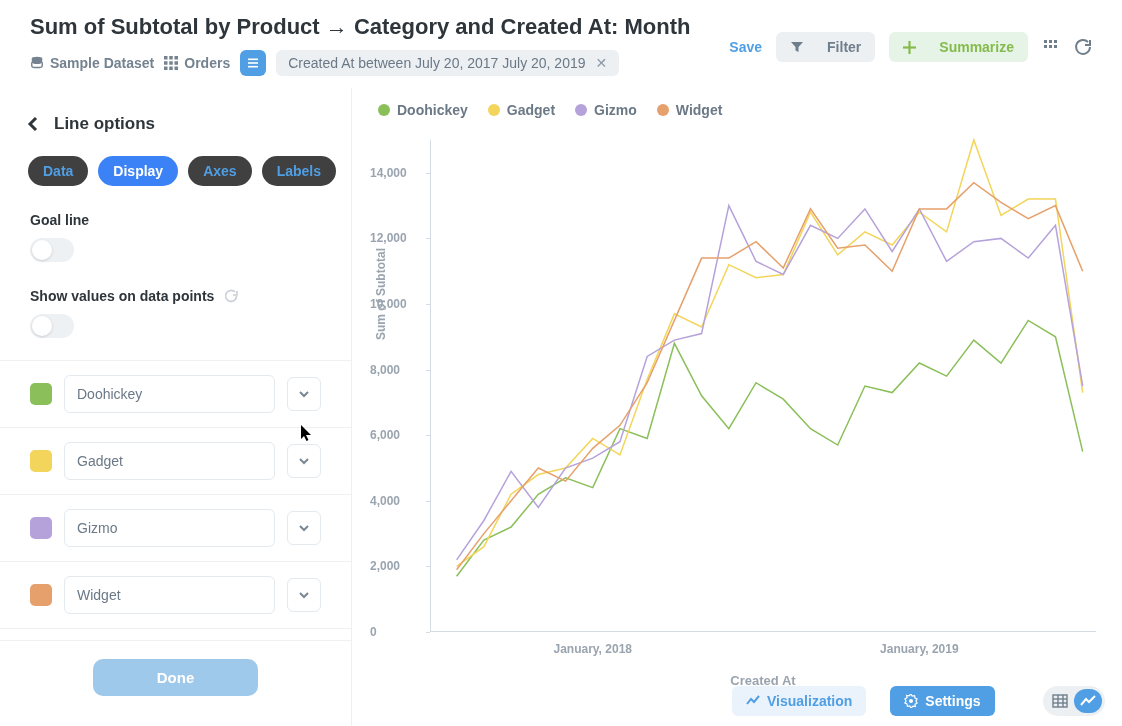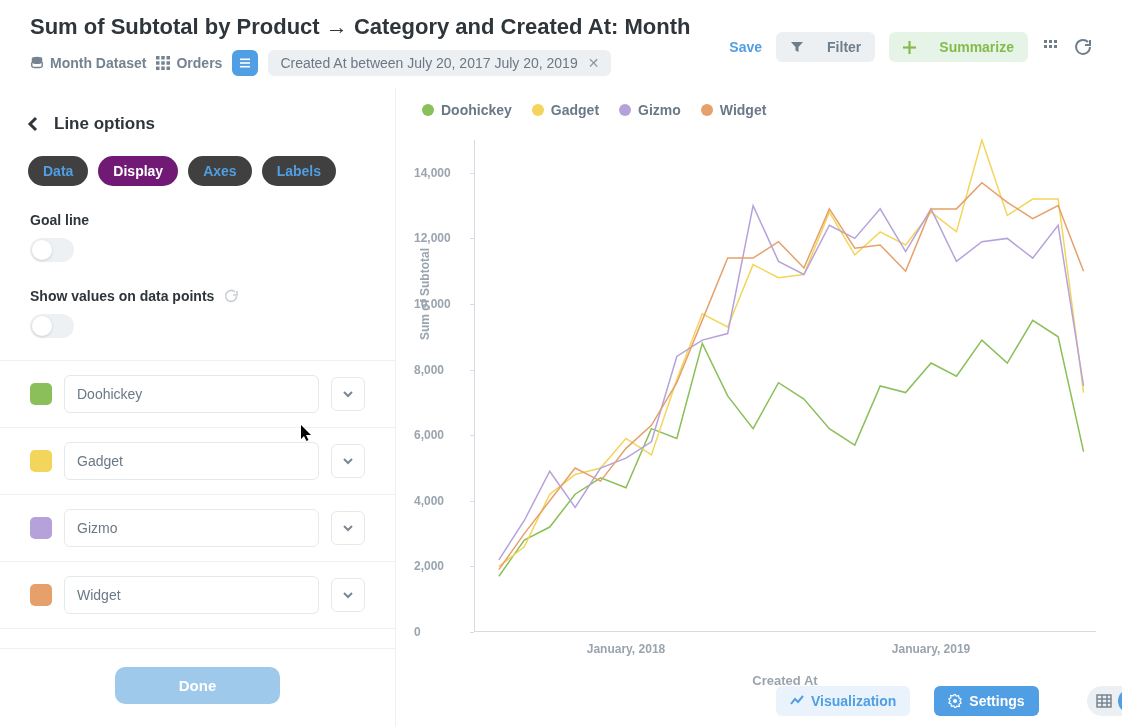--- a/index.html
+++ b/index.html
@@ -40,33 +40,33 @@
     display:flex; align-items:center; gap:23px; padding:7px 14px; border-radius:6px;
     font-size:14px; font-weight:700; cursor:pointer;
   }
   .btn-grey { background:#edf0f3; color:#6f7e8b; }
   .btn-green { background:#e6f4e8; color:#84bb4c; }
   .icon-btn { color:#6f7e8b; cursor:pointer; display:flex; }
 
   
   .main { display:flex; position:absolute; top:88px; bottom:0; left:0; right:0; }
   .panel {
-    width:396px; border-right:1px solid #eef1f4; padding:4px 0 0 0;
+    width:352px; border-right:1px solid #eef1f4; padding:4px 0 8px 0;
     display:flex; flex-direction:column; position:relative;
   }
   .panel-head { display:flex; align-items:center; gap:14px; padding:22px 30px 22px 26px; }
   .panel-head svg { color:#2e353b; }
   .panel-title { font-size:17px; font-weight:800; color:#2e353b; }
 
   .tabs { display:flex; gap:10px; padding:0 28px 16px 28px; }
   .tab-pill {
     padding:7px 15px; border-radius:18px; font-size:14px; font-weight:700;
     background:#404040; color:#509ee3; cursor:pointer;
   }
-  .tab-pill.active { background:#701a75; color:#fff; }
+  .tab-pill.active { background:#3b82f6; color:#fff; }
 
   .section { padding:10px 30px 6px 30px; }
   .section-label { font-size:14px; font-weight:700; color:#2e353b; margin-bottom:10px; display:flex; align-items:center; gap:10px;}
   .section-label .reload { color:#c8cfd7; }
   .toggle {
     width:44px; height:24px; border-radius:13px; background:#eef1f4; position:relative; cursor:pointer;
     margin-bottom:10px;
   }
   .toggle .knob {
     position:absolute; left:2px; top:2px; width:20px; height:20px; border-radius:50%;
@@ -147,21 +147,21 @@
 
 <div class="header">
   <div class="title">Sum of Subtotal by Product → Category and Created At: Month</div>
   <div class="subhead">
     <span class="token">
       <svg class="db-icon" width="14" height="14" viewBox="0 0 16 16" fill="currentColor">
           <ellipse cx="8" cy="3" rx="6" ry="2.2"></ellipse>
           <path d="M2 3v4c0 1.2 2.7 2.2 6 2.2s6-1 6-2.2V3"></path>
           <path d="M2 7v4c0 1.2 2.7 2.2 6 2.2s6-1 6-2.2V7" fill="none" stroke="currentColor" stroke-width="1.6"></path>
         </svg>
-      <span>Month Dataset</span>
+      <span>Sample Dataset</span>
     </span>
     <span class="token">
       <svg class="grid-icon" width="14" height="14" viewBox="0 0 12 12" fill="currentColor">
           <rect width="3" height="3"></rect>
           <rect x="4.5" width="3" height="3"></rect>
           <rect x="9" width="3" height="3"></rect>
           <rect y="4.5" width="3" height="3"></rect>
           <rect x="4.5" y="4.5" width="3" height="3"></rect>
           <rect x="9" y="4.5" width="3" height="3"></rect>
           <rect y="9" width="3" height="3"></rect>

